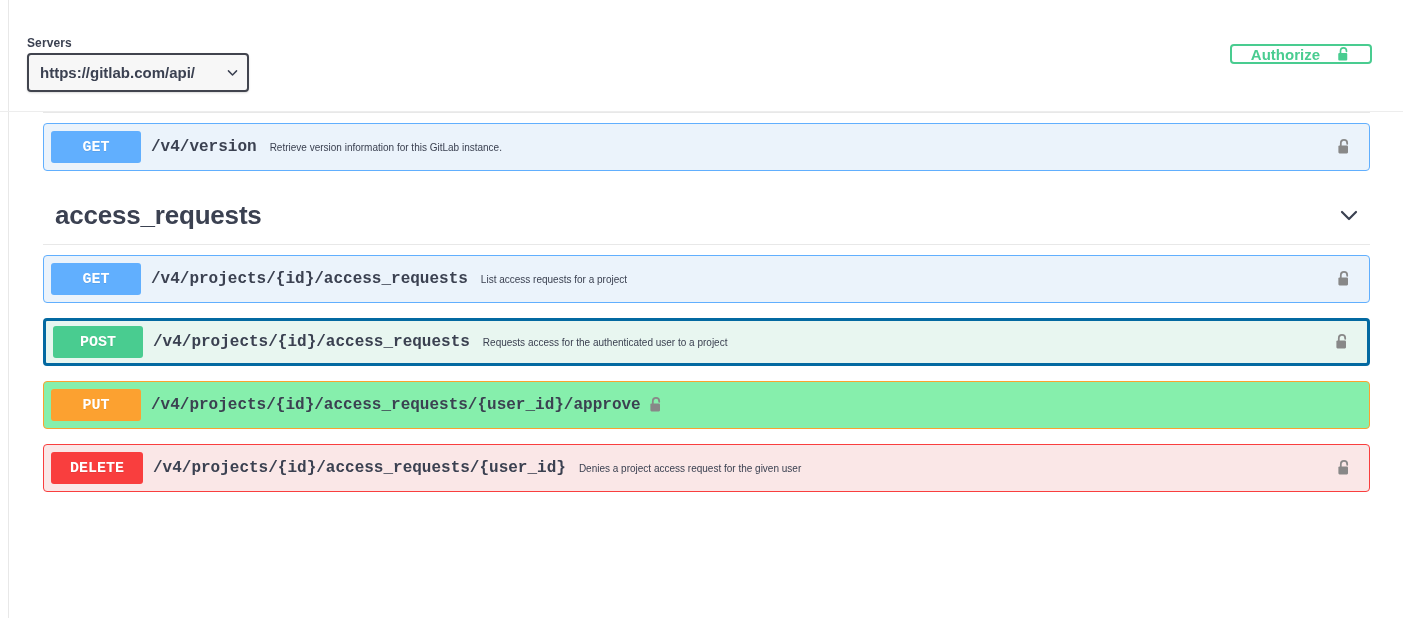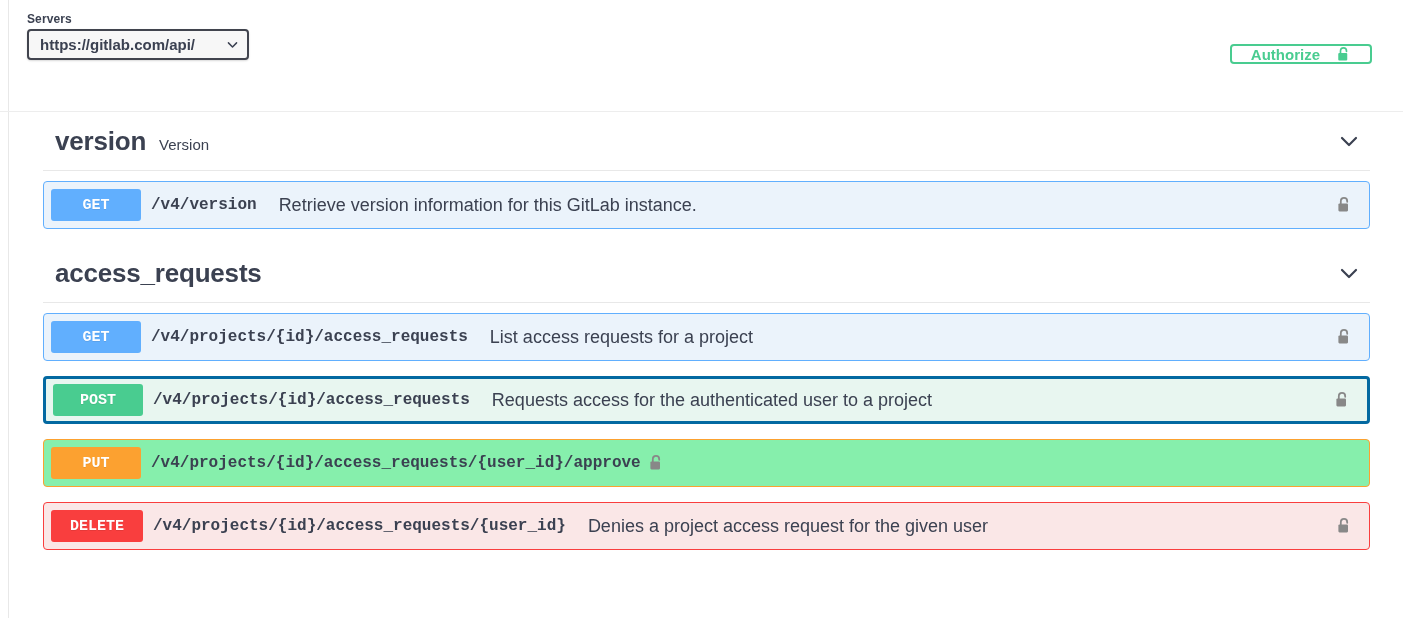--- a/index.html
+++ b/index.html
@@ -29,36 +29,36 @@
   .scheme-bar {
     position: relative;
     height: 112px;
     box-sizing: border-box;
     border-bottom: 1px solid #ededed;
     padding: 0;
   }
   .servers-block {
     position: absolute;
     left: 27px;
-    top: 12px;
+    top: 36px;
   }
   .servers-label {
     font-size: 12px;
     font-weight: bold;
     color: #3b4151;
     letter-spacing: 0.1px;
     margin-bottom: 3px;
     display: block;
   }
   .server-select {
     display: inline-flex;
     align-items: center;
     justify-content: space-between;
     min-width: 222px;
-    height: 31px;
+    height: 39px;
     box-sizing: border-box;
     padding: 0 8px 0 11px;
     border: 2px solid #41444e;
     border-radius: 4px;
     background: #f7f7f7;
     box-shadow: 0 1px 2px rgba(0,0,0,0.15);
     cursor: pointer;
   }
   .server-select .server-value {
     font-size: 15px;
@@ -176,22 +176,22 @@
     flex: 0 0 auto;
     margin-left: 10px;
     font-family: "Liberation Mono", monospace;
     font-size: 16px;
     font-weight: bold;
     color: #3b4151;
     white-space: nowrap;
   }
   .op-summary {
     flex: 1 1 auto;
-    margin-left: 22px;
-    font-size: 18px;
+    margin-left: 13px;
+    font-size: 10px;
     color: #3b4151;
     white-space: nowrap;
     overflow: hidden;
   }
   .op-lock {
     flex: 0 0 auto;
     width: 30px;
     display: flex;
     align-items: center;
     justify-content: center;
@@ -239,29 +239,20 @@
         </svg>
       </span>
     </button>
   </div>
 
 </div>
 
 <div class="api-body">
 
   <div class="tag-section">
-    <div class="tag-header">
-      <span class="tag-name">version</span>
-      <span class="tag-desc">Version</span>
-      <span class="tag-arrow">
-        <svg viewBox="0 0 22 22" width="22" height="22" aria-hidden="true">
-          <path d="M4 8 L11 15 L18 8" fill="none" stroke="#3b4151" stroke-width="2.2" stroke-linecap="round" stroke-linejoin="round"></path>
-        </svg>
-      </span>
-    </div>
     <div class="tag-rule"></div>
 
     <div class="op-list">
       <div class="op-row row-get">
         <span class="op-method m-get">GET</span>
         <span class="op-path">/v4/version</span>
         <span class="op-summary">Retrieve version information for this GitLab instance.</span>
         <span class="op-lock">
           <svg class="lock-gray" viewBox="0 0 20 22" width="16" height="18" aria-hidden="true">
             <path d="M6 9 V6.2 A4 4 0 0 1 14 6.2 V7" fill="none" stroke="#888888" stroke-width="2.2" stroke-linecap="round"></path>

